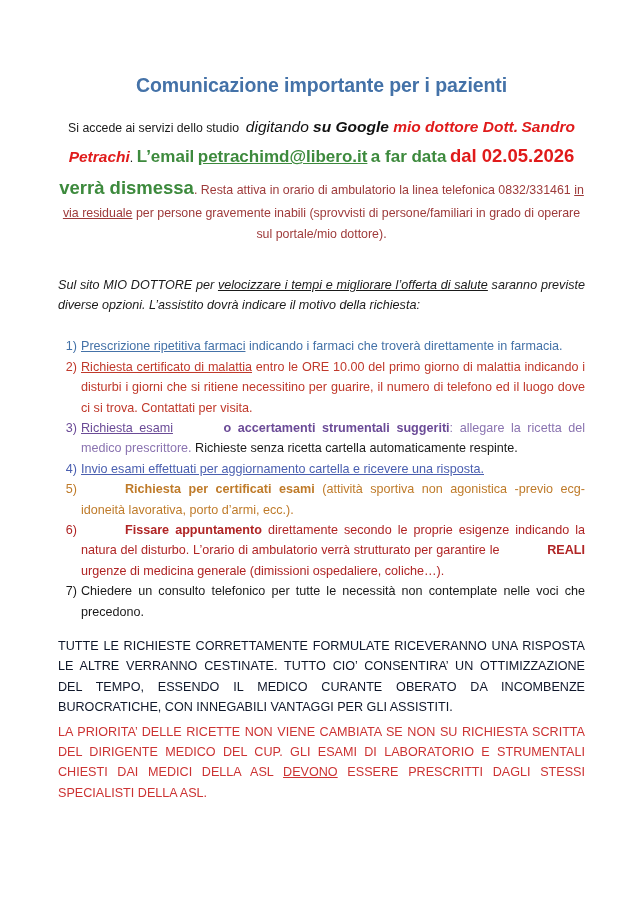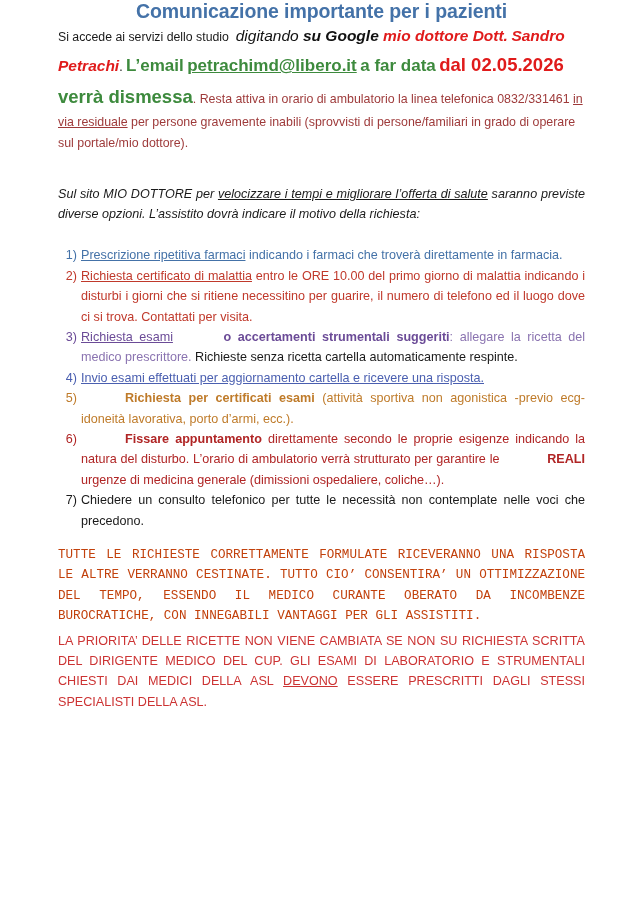--- a/index.html
+++ b/index.html
@@ -17,41 +17,42 @@
     position: relative;
     width: 640px;
     height: 905px;
     background: #ffffff;
     box-sizing: border-box;
     padding: 0 55px 0 58px;
   }
 
   .doc-title {
     margin: 0;
+    padding-top: 74px;
     text-align: center;
     font-size: 19.5px;
     font-weight: bold;
     color: #4472a8;
     letter-spacing: -0.1px;
     line-height: 1.2;
   }
 
   .para {
     margin: 0;
     text-align: justify;
     line-height: 1.55;
   }
 
   
   .intro {
-    margin-top: 0;
+    margin-top: 17px;
     font-size: 12.4px;
     color: #1a1a1a;
     line-height: 1.68;
-    text-align: left;
+    text-align: center;
   }
   .intro .s-small     { font-size: 12.3px; color: #1a1a1a; }
   .intro .s-digitando { font-size: 15.5px; font-style: italic; color: #111111; }
   .intro .s-google    { font-size: 15.5px; font-style: italic; font-weight: bold; color: #111111; }
   .intro .s-red-bi    { font-size: 15.5px; font-style: italic; font-weight: bold; color: #e01b1b; }
   .intro .s-green-b   { font-size: 17px; font-weight: bold; color: #3d8a3d; }
   .intro .s-green-b-u { font-size: 17px; font-weight: bold; color: #3d8a3d; text-decoration: underline; }
   .intro .s-red-big   { font-size: 18.5px; font-weight: bold; color: #e01b1b; }
   .intro .s-green-big { font-size: 18.5px; font-weight: bold; color: #3d8a3d; }
   .intro .s-maroon    { font-size: 12.4px; color: #9e3a3a; }
@@ -100,23 +101,22 @@
   li.it-3 { color: #8a73b0; }
   li.it-4 { color: #4a5fb0; }
   li.it-5 { color: #bf7b2a; }
   li.it-6 { color: #b02525; }
   li.it-7 { color: #1a1a1a; }
 
   
   .p-green {
     margin-top: 14px;
     font-size: 12.6px;
-    color: #c2410c;
+    color: #0f172a;
     line-height: 1.62;
-    font-family: Liberation Mono, monospace;
   }
   .p-redcaps {
     margin-top: 4px;
     font-size: 12.6px;
     color: #cc3333;
     line-height: 1.62;
   }
   .p-redcaps .u { text-decoration: underline; }
 </style>
 </head>

